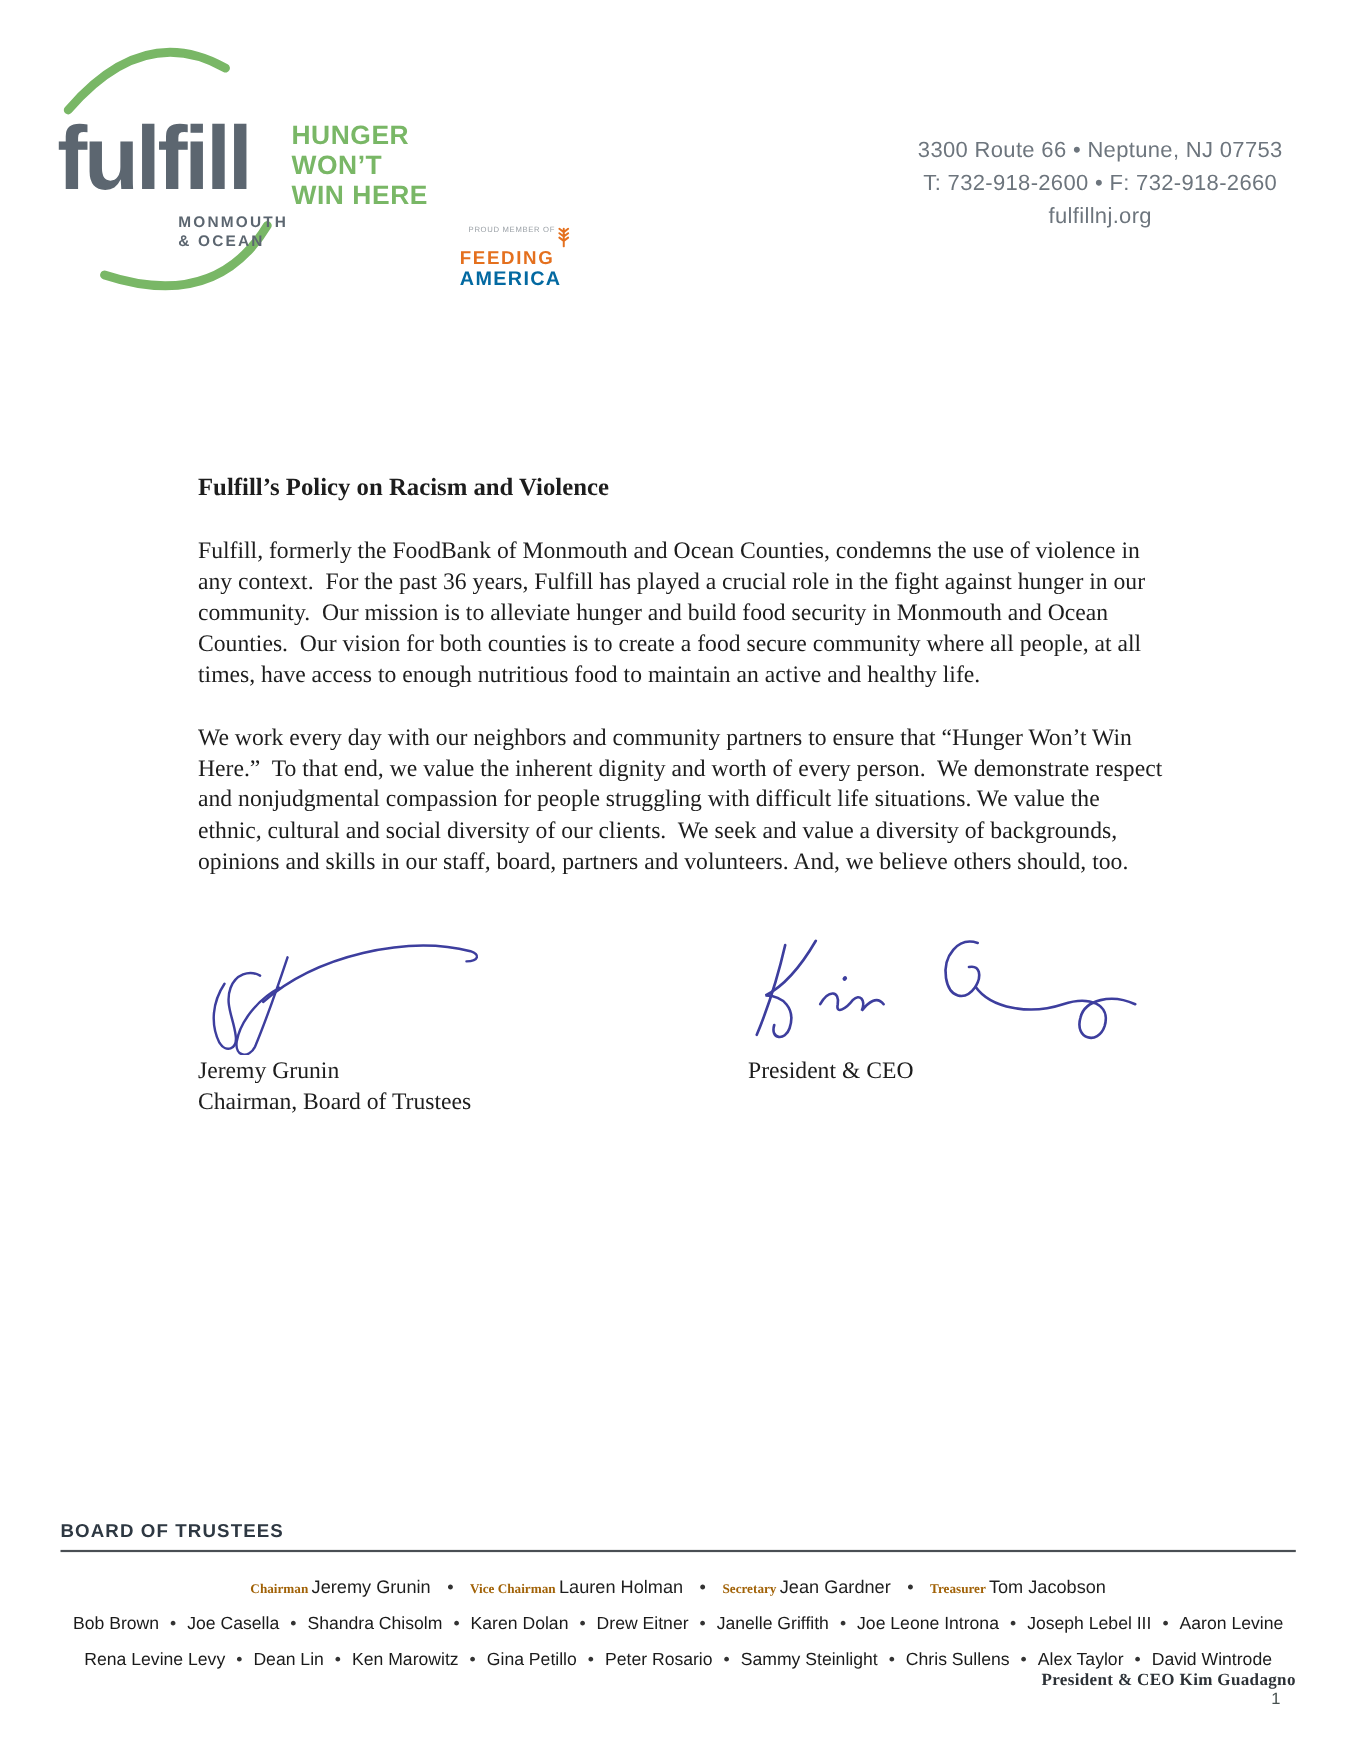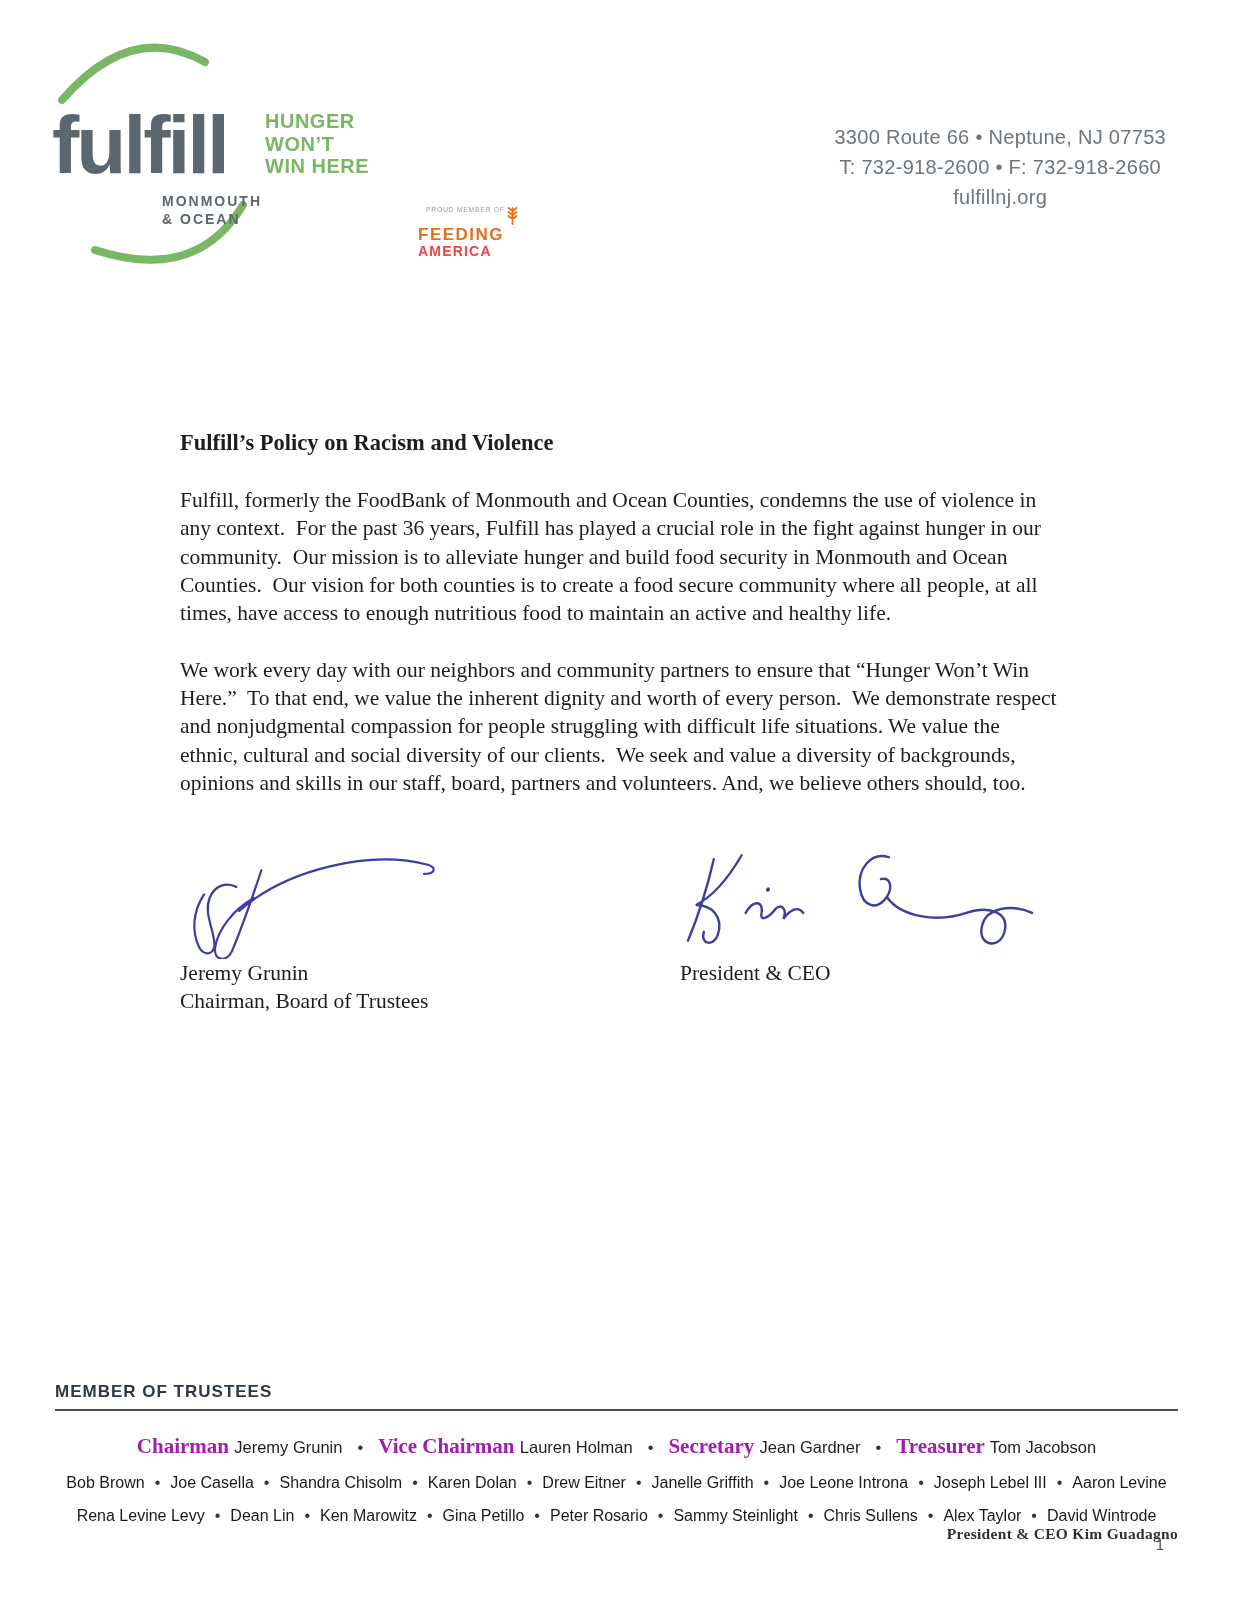--- a/index.html
+++ b/index.html
@@ -17,28 +17,28 @@
     font-size:82px; font-weight:bold; color:#5c6670;
     letter-spacing:-3px; line-height:1;
   }
   .brand-sub {
     position:absolute; left:162px; top:192px;
     font-size:14px; font-weight:bold; color:#5c6670;
     letter-spacing:2px; line-height:1.3; white-space:pre-line;
   }
   .tagline {
     position:absolute; left:265px; top:110px;
-    font-size:20px; font-weight:800; color:#79b766;
+    font-size:24px; font-weight:800; color:#79b766;
     letter-spacing:0.5px; line-height:1.13; white-space:pre-line;
   }
   .fa-logo { position:absolute; left:418px; top:206px; width:130px; }
   .fa-member { font-size:7px; color:#9aa0a6; letter-spacing:0.6px; padding-left:8px; height:20px; position:relative; }
   .fa-member .wheat { position:absolute; right:28px; top:-2px; }
   .fa-feeding { font-size:17px; font-weight:bold; color:#e4701e; letter-spacing:1.5px; line-height:1.05; }
-  .fa-america { font-size:14px; font-weight:bold; color:#ef4444; letter-spacing:1.2px; line-height:1.05; }
+  .fa-america { font-size:18px; font-weight:bold; color:#0369a1; letter-spacing:1.2px; line-height:1.05; }
 
   .contact {
     position:absolute; right:70px; top:122px;
     text-align:center; font-size:20px; color:#6d757d;
     line-height:1.5; letter-spacing:0.3px;
   }
 
   
   .letter {
     position:absolute; left:180px; top:372px; width:880px;
@@ -58,21 +58,21 @@
   .sig-title { line-height:1.32; }
 
   
   .footer { position:absolute; left:55px; right:58px; top:1382px; }
   .bot-heading {
     font-size:17px; font-weight:bold; color:#2e3842;
     letter-spacing:1px; padding-bottom:7px;
     border-bottom:2px solid #4a4f54;
   }
   .officers { text-align:center; margin-top:23px; font-size:16.5px; color:#1e1e1e; }
-  .officers .role { font-family:"Liberation Serif", serif; font-weight:bold; font-size:21px; color:#a21caf; }
+  .officers .role { font-family:"Liberation Serif", serif; font-weight:bold; font-size:12px; color:#a16207; }
   .sep { margin:0 10px; color:#333; }
   .officers .sep { margin:0 15px; }
   .trustees { text-align:center; margin-top:15px; font-size:16px; color:#1a1a1a; }
   .ceo-line {
     text-align:right; 
     font-family:Liberation Serif, serif; font-weight:bold;
     font-size:15.5px; color:#2c3136; letter-spacing:0.3px;
   }
   .pagenum { position:absolute; right:72px; top:1536px; font-size:15px; color:#47504f; }
 </style>
@@ -136,21 +136,21 @@
             <path d="M210,20 C192,14 178,32 181,52 C184,70 198,74 208,60 C214,50 212,40 202,42"></path>
             <path d="M208,60 C222,80 258,86 288,76 C312,68 332,76 326,96 C320,114 298,108 304,88 C308,72 332,66 354,76"></path>
           </g>
         </svg>
         <div class="sig-title">President &amp; CEO</div>
       </div>
     </div>
   </main>
 
   <footer class="footer">
-    <div class="bot-heading">MEMBER OF TRUSTEES</div>
+    <div class="bot-heading">BOARD OF TRUSTEES</div>
     <div class="officers"><span class="role">Chairman </span><span>Jeremy Grunin</span><span class="sep">•</span><span class="role">Vice Chairman </span><span>Lauren Holman</span><span class="sep">•</span><span class="role">Secretary </span><span>Jean Gardner</span><span class="sep">•</span><span class="role">Treasurer </span><span>Tom Jacobson</span></div>
     <div class="trustees"><span>Bob Brown</span><span class="sep">•</span><span>Joe Casella</span><span class="sep">•</span><span>Shandra Chisolm</span><span class="sep">•</span><span>Karen Dolan</span><span class="sep">•</span><span>Drew Eitner</span><span class="sep">•</span><span>Janelle Griffith</span><span class="sep">•</span><span>Joe Leone Introna</span><span class="sep">•</span><span>Joseph Lebel III</span><span class="sep">•</span><span>Aaron Levine</span></div>
     <div class="trustees"><span>Rena Levine Levy</span><span class="sep">•</span><span>Dean Lin</span><span class="sep">•</span><span>Ken Marowitz</span><span class="sep">•</span><span>Gina Petillo</span><span class="sep">•</span><span>Peter Rosario</span><span class="sep">•</span><span>Sammy Steinlight</span><span class="sep">•</span><span>Chris Sullens</span><span class="sep">•</span><span>Alex Taylor</span><span class="sep">•</span><span>David Wintrode</span></div>
     <div class="ceo-line">President &amp; CEO Kim Guadagno</div>
   </footer>
 
   <div class="pagenum">1</div>
 </div>
 
 </body></html>

